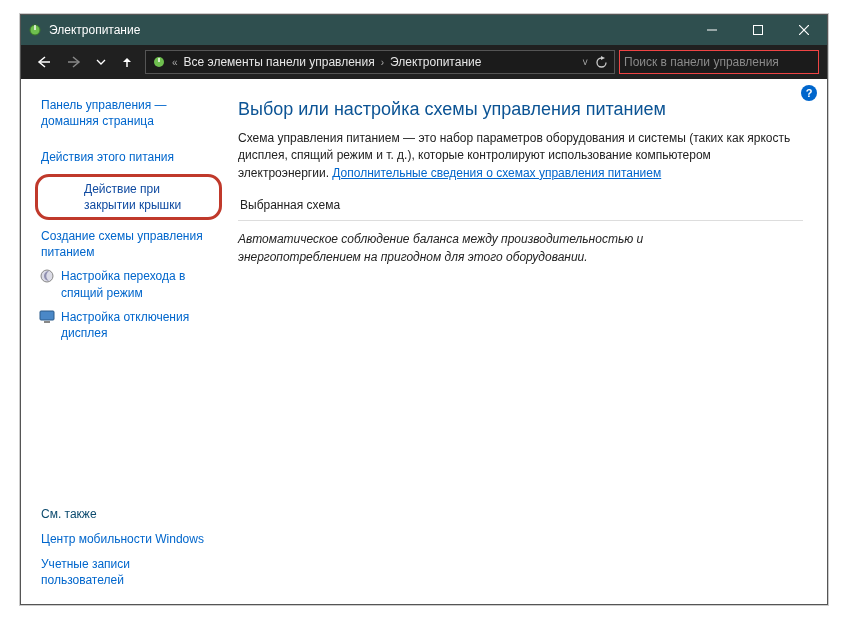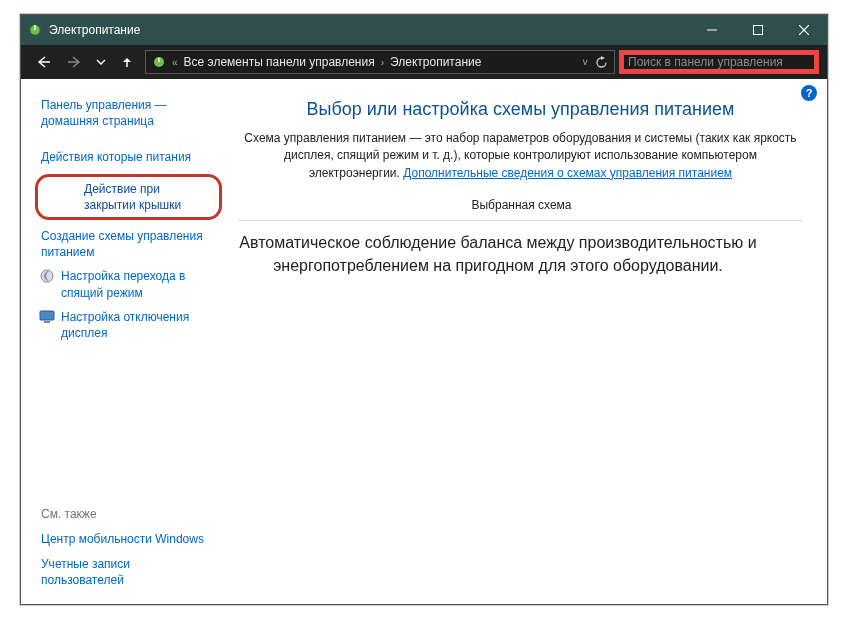--- a/index.html
+++ b/index.html
@@ -10,43 +10,43 @@
   .titlebar .ticon { width: 16px; height: 16px; margin-right: 6px; display: flex; align-items: center; justify-content: center; }
   .titlebar .ttitle { flex: 1; }
   .winbtn { width: 46px; height: 30px; display: flex; align-items: center; justify-content: center; color: #fff; }
   .navbar { height: 34px; background: #202020; display: flex; align-items: center; padding: 0 8px; gap: 4px; }
   .navbtn { width: 28px; height: 24px; color: #fff; display: flex; align-items: center; justify-content: center; }
   .addrwrap { flex: 1; display: flex; align-items: center; border: 1px solid #555; background: #1b1b1b; height: 24px; padding: 0 4px; color: #e6e6e6; font-size: 12px; gap: 2px; }
   .addrwrap .pathicon { width: 18px; height: 18px; display: flex; align-items: center; justify-content: center; }
   .addrwrap .chev { color: #aaa; padding: 0 2px; font-size: 10px; }
   .addrwrap .seg { padding: 0 2px; white-space: nowrap; }
   .addrwrap .spacer { flex: 1; }
-  .searchwrap { width: 200px; height: 24px; border: 5px solid #ef4444; background: #1b1b1b; display: flex; align-items: center; padding: 2px 4px; gap: 6px; }
+  .searchwrap { width: 200px; height: 24px; border: 1px solid #ef4444; background: #1b1b1b; display: flex; align-items: center; padding: 2px 4px; gap: 6px; }
   .searchwrap input { flex: 1; background: transparent; border: none; color: #ccc; font-size: 12px; outline: none; }
   .searchwrap input::placeholder { color: #8a8a8a; }
   .content { flex: 1; background: #fff; display: flex; position: relative; }
   .helpicon { position: absolute; top: 6px; right: 10px; width: 16px; height: 16px; border-radius: 50%; background: #0066cc; color: #fff; font-size: 11px; display: flex; align-items: center; justify-content: center; font-weight: bold; }
   .sidebar { width: 205px; padding: 14px 10px 12px 20px; display: flex; flex-direction: column; font-size: 12px; }
   .sidelink { color: #0066cc; padding: 4px 0; line-height: 1.35; cursor: pointer; }
   .sidelink.icond { display: flex; gap: 6px; }
   .sidelink .sicon { width: 16px; height: 16px; margin-left: -2px; flex-shrink: 0; display: flex; align-items: center; justify-content: center; }
   .sidegap { height: 12px; }
   .highlighted { border: 3px solid #c0392b; border-radius: 14px; padding: 4px 8px 4px 6px; margin: 4px -6px 4px -6px; }
   .highlighted .sidelink { padding: 0; color: #0f4aa0; margin-left: 40px; }
   .bottomlinks { margin-top: auto; padding-top: 12px; }
-  .seealso { color: #737373; font-size: 12px; padding: 2px 0 6px 0; margin-top: 16px; }
-  .main { flex: 1; padding: 20px 24px 10px 12px; text-align: center; }
+  .seealso { color: #0c4a6e; font-size: 12px; padding: 2px 0 6px 0; margin-top: 16px; }
+  .main { flex: 1; padding: 20px 24px 10px 12px; }
   .main h1 { color: #0b5394; font-size: 18px; font-weight: 400; margin-bottom: 10px; }
   .desc { color: #222; font-size: 12px; line-height: 1.45; }
   .desc a { color: #0066cc; text-decoration: underline; }
   .sectlabel { color: #222; font-size: 12px; margin: 16px 0 8px 2px; }
   .planrow { display: flex; justify-content: space-between; align-items: flex-start; }
   .planname { font-size: 12px; font-weight: 700; color: #000; }
   .plansettings { font-size: 12px; color: #0066cc; cursor: pointer; }
-  .plandesc { font-size: 16px; color: #222; line-height: 1.45; margin-top: 3px; max-width: 520px; }
+  .plandesc { font-size: 12px; color: #222; line-height: 1.45; margin-top: 3px; max-width: 520px; font-style: italic; }
   svg { display: block; }
 </style>
 </head>
 <body>
 
 <div class="outer">
   <div class="window">
 
     <div class="titlebar">
       <span class="ticon">
@@ -122,21 +122,21 @@
         <input type="text" placeholder="Поиск в панели управления" style="">
       </div>
     </div>
 
     <div class="content">
       <div class="helpicon">?</div>
 
       <div class="sidebar">
         <div class="sidelink">Панель управления — домашняя страница</div>
         <div class="sidegap"></div>
-        <div class="sidelink">Действия которые питания</div>
+        <div class="sidelink">Действия этого питания</div>
         <div class="highlighted">
           <div class="sidelink">Действие при закрытии крышки</div>
         </div>
         <div class="sidelink">Создание схемы управления питанием</div>
         <div class="sidelink icond">
           <span class="sicon">
             <svg width="16" height="16" viewBox="0 0 16 16">
                 <circle cx="8" cy="8" r="6" fill="#dcdce6" stroke="#888"></circle>
                 <path d="M10 3 A6 6 0 0 0 10 13 A5 5 0 0 1 10 3" fill="#9090b0"></path>
               </svg>

